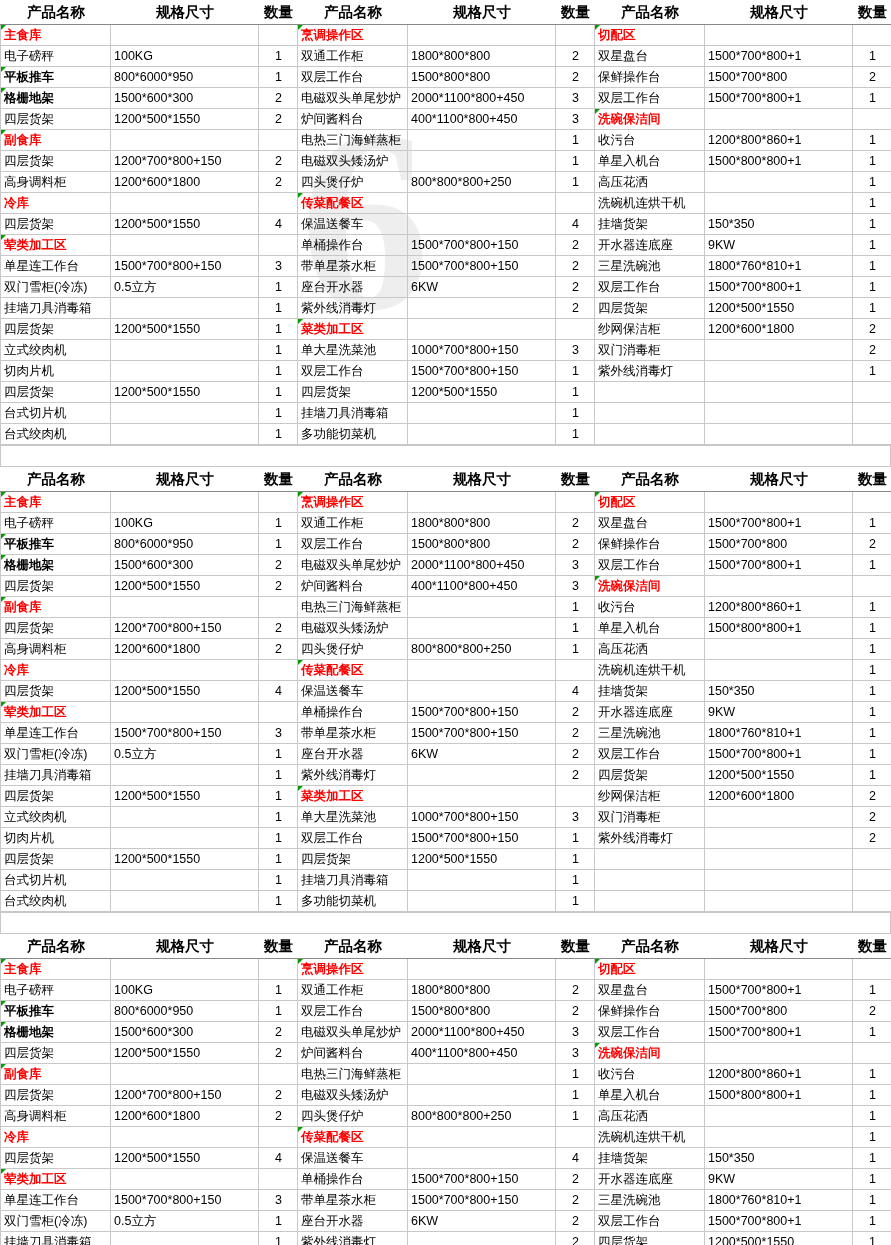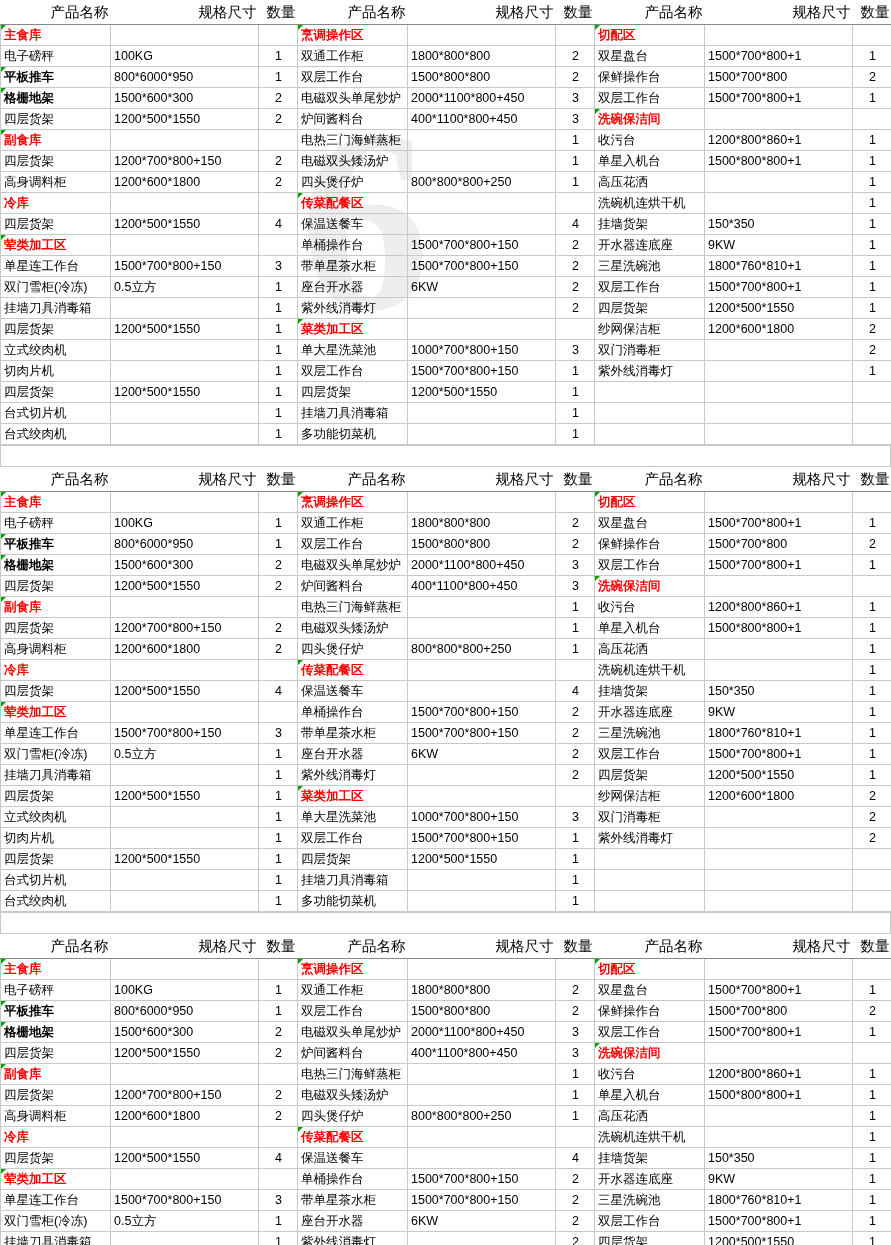--- a/index.html
+++ b/index.html
@@ -37,23 +37,23 @@
   table.grid td {
     border: 1px solid #c8c8c8;
     height: 20px;
     padding: 0 2px 0 3px;
     font-size: 12.5px;
     vertical-align: middle;
     overflow: hidden;
     white-space: nowrap;
   }
   tr.headrow td {
-    font-weight: normal;
+    font-weight: bold;
     font-size: 14.5px;
-    text-align: right;
+    text-align: center;
     border-top: none;
     border-left: none;
     border-right: none;
     border-bottom: 1.5px solid #888;
     height: 24px;
   }
   td.qty {
     text-align: center;
     font-size: 12px;
   }

